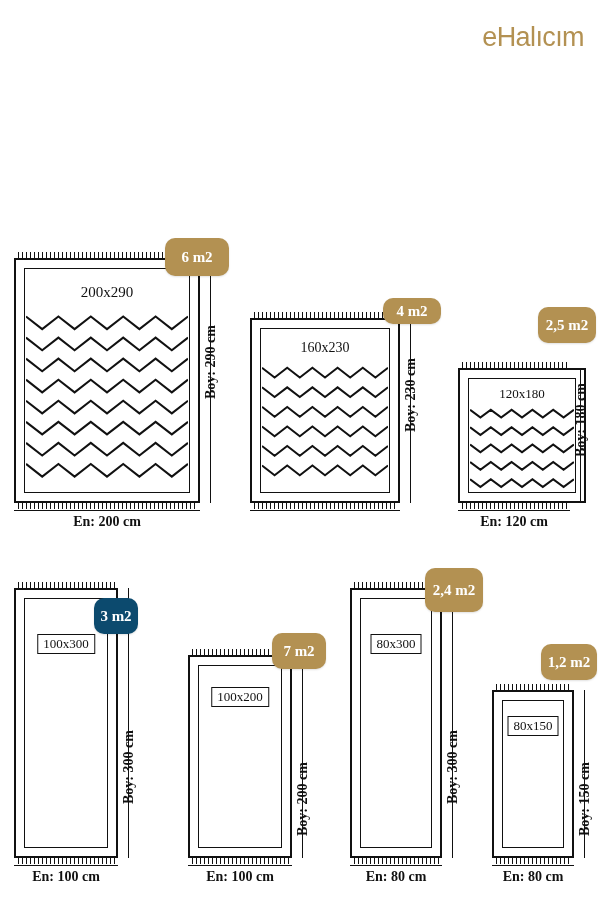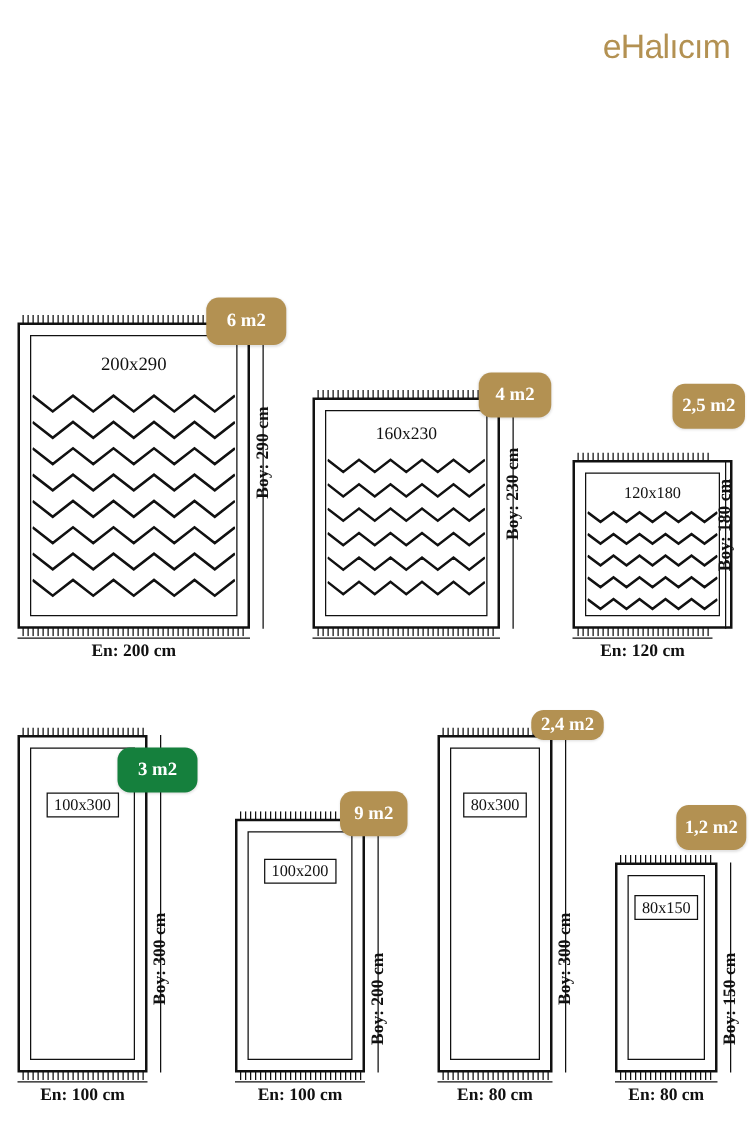--- a/index.html
+++ b/index.html
@@ -407,21 +407,21 @@
             <polyline points="0,88 13,98 26,88 39,98 52,88 65,98 78,88 91,98 104,88 117,98 130,88"></polyline>
             <polyline points="0,108 13,118 26,108 39,118 52,108 65,118 78,108 91,118 104,108 117,118 130,108"></polyline>
           </g>
         </svg>
       </div>
     </div>
     <div class="vline" style="left:160px; top:0px; height:185px;"></div>
     <div class="side-label" style="left:169px; top:98px;">Boy: 230 cm</div>
     <div class="hline" style="left:0px; top:192px; width:150px;"></div>
   </div>
-  <div class="badge" style="left: 383px; top: 298px; width: 58px; height: 36px; background: rgb(179, 145, 82);">4 m2</div>
+  <div class="badge" style="left: 383px; top: 298px; width: 58px; height: 26px; background: rgb(179, 145, 82);">4 m2</div>
 
   <div class="rug-wrap" style="left:458px; top:368px; width:146px; height:165px;">
     <div class="rug" style="width:128px; height:135px;">
       <div class="fringe top">
           <i style="left:2px"></i>
           <i style="left:6px"></i>
           <i style="left:10px"></i>
           <i style="left:14px"></i>
           <i style="left:18px"></i>
           <i style="left:22px"></i>
@@ -554,21 +554,21 @@
           <i style="left:98px"></i>
         </div>
       <div class="rug-inner"></div>
       <div class="dim-label boxed" style="left:50%; top:44px; transform:translateX(-50%);">100x300</div>
     </div>
     <div class="vline" style="left:114px; top:0px; height:270px;"></div>
     <div class="side-label" style="left:123px; top:200px;">Boy: 300 cm</div>
     <div class="hline" style="left:0px; top:277px; width:104px;"></div>
     <div class="bottom-label" style="left:-6px; top:281px; width:116px;">En: 100 cm</div>
   </div>
-  <div class="badge" style="left: 94px; top: 598px; width: 64px; height: 36px; background: #15803d;">3 m2</div>
+  <div class="badge" style="left: 94px; top: 598px; width: 44px; height: 36px; background: #0c4a6e;">3 m2</div>
 
   <div class="rug-wrap" style="left:188px; top:655px; width:140px; height:235px;">
     <div class="rug" style="width:104px; height:203px;">
       <div class="fringe top">
           <i style="left:2px"></i>
           <i style="left:6px"></i>
           <i style="left:10px"></i>
           <i style="left:14px"></i>
           <i style="left:18px"></i>
           <i style="left:22px"></i>
@@ -620,21 +620,21 @@
           <i style="left:98px"></i>
         </div>
       <div class="rug-inner"></div>
       <div class="dim-label boxed" style="left:50%; top:30px; transform:translateX(-50%);">100x200</div>
     </div>
     <div class="vline" style="left:114px; top:0px; height:203px;"></div>
     <div class="side-label" style="left:123px; top:165px;">Boy: 200 cm</div>
     <div class="hline" style="left:0px; top:210px; width:104px;"></div>
     <div class="bottom-label" style="left:-6px; top:214px; width:116px;">En: 100 cm</div>
   </div>
-  <div class="badge" style="left: 272px; top: 633px; width: 54px; height: 36px; background: rgb(179, 145, 82);">9 m2</div>
+  <div class="badge" style="left: 272px; top: 633px; width: 54px; height: 36px; background: rgb(179, 145, 82);">7 m2</div>
 
   <div class="rug-wrap" style="left:350px; top:588px; width:130px; height:300px;">
     <div class="rug" style="width:92px; height:270px;">
       <div class="fringe top">
           <i style="left:2px"></i>
           <i style="left:6px"></i>
           <i style="left:10px"></i>
           <i style="left:14px"></i>
           <i style="left:18px"></i>
           <i style="left:22px"></i>
@@ -680,21 +680,21 @@
           <i style="left:86px"></i>
         </div>
       <div class="rug-inner"></div>
       <div class="dim-label boxed" style="left:50%; top:44px; transform:translateX(-50%);">80x300</div>
     </div>
     <div class="vline" style="left:102px; top:0px; height:270px;"></div>
     <div class="side-label" style="left:111px; top:200px;">Boy: 300 cm</div>
     <div class="hline" style="left:0px; top:277px; width:92px;"></div>
     <div class="bottom-label" style="left:-6px; top:281px; width:104px;">En: 80 cm</div>
   </div>
-  <div class="badge" style="left: 425px; top: 568px; width: 58px; height: 24px; background: rgb(179, 145, 82);">2,4 m2</div>
+  <div class="badge" style="left: 425px; top: 568px; width: 58px; height: 44px; background: rgb(179, 145, 82);">2,4 m2</div>
 
   <div class="rug-wrap" style="left:492px; top:690px; width:110px; height:200px;">
     <div class="rug" style="width:82px; height:168px;">
       <div class="fringe top">
           <i style="left:2px"></i>
           <i style="left:6px"></i>
           <i style="left:10px"></i>
           <i style="left:14px"></i>
           <i style="left:18px"></i>
           <i style="left:22px"></i>

